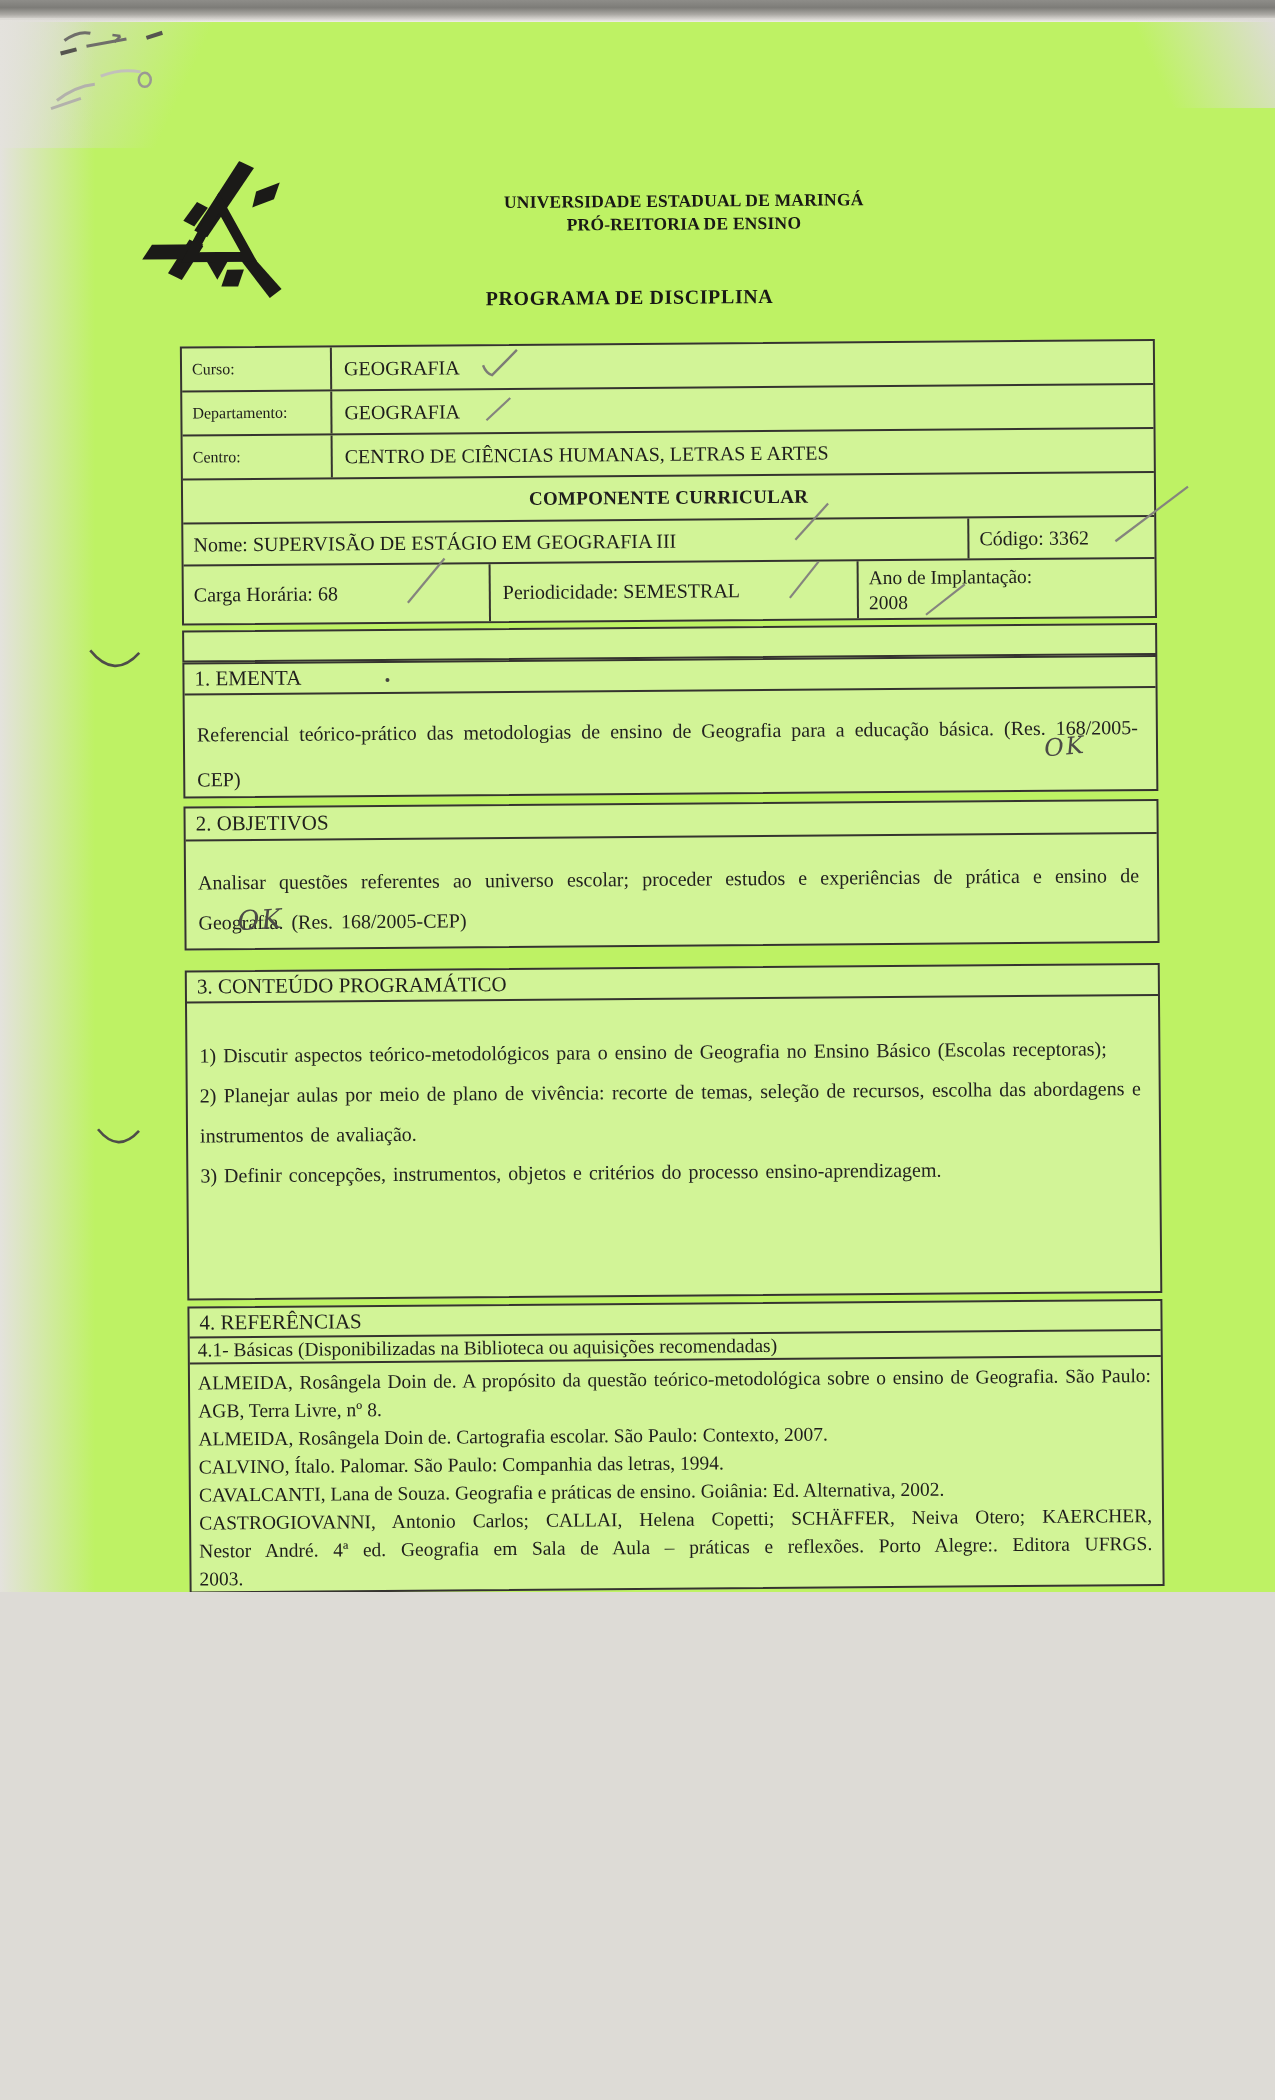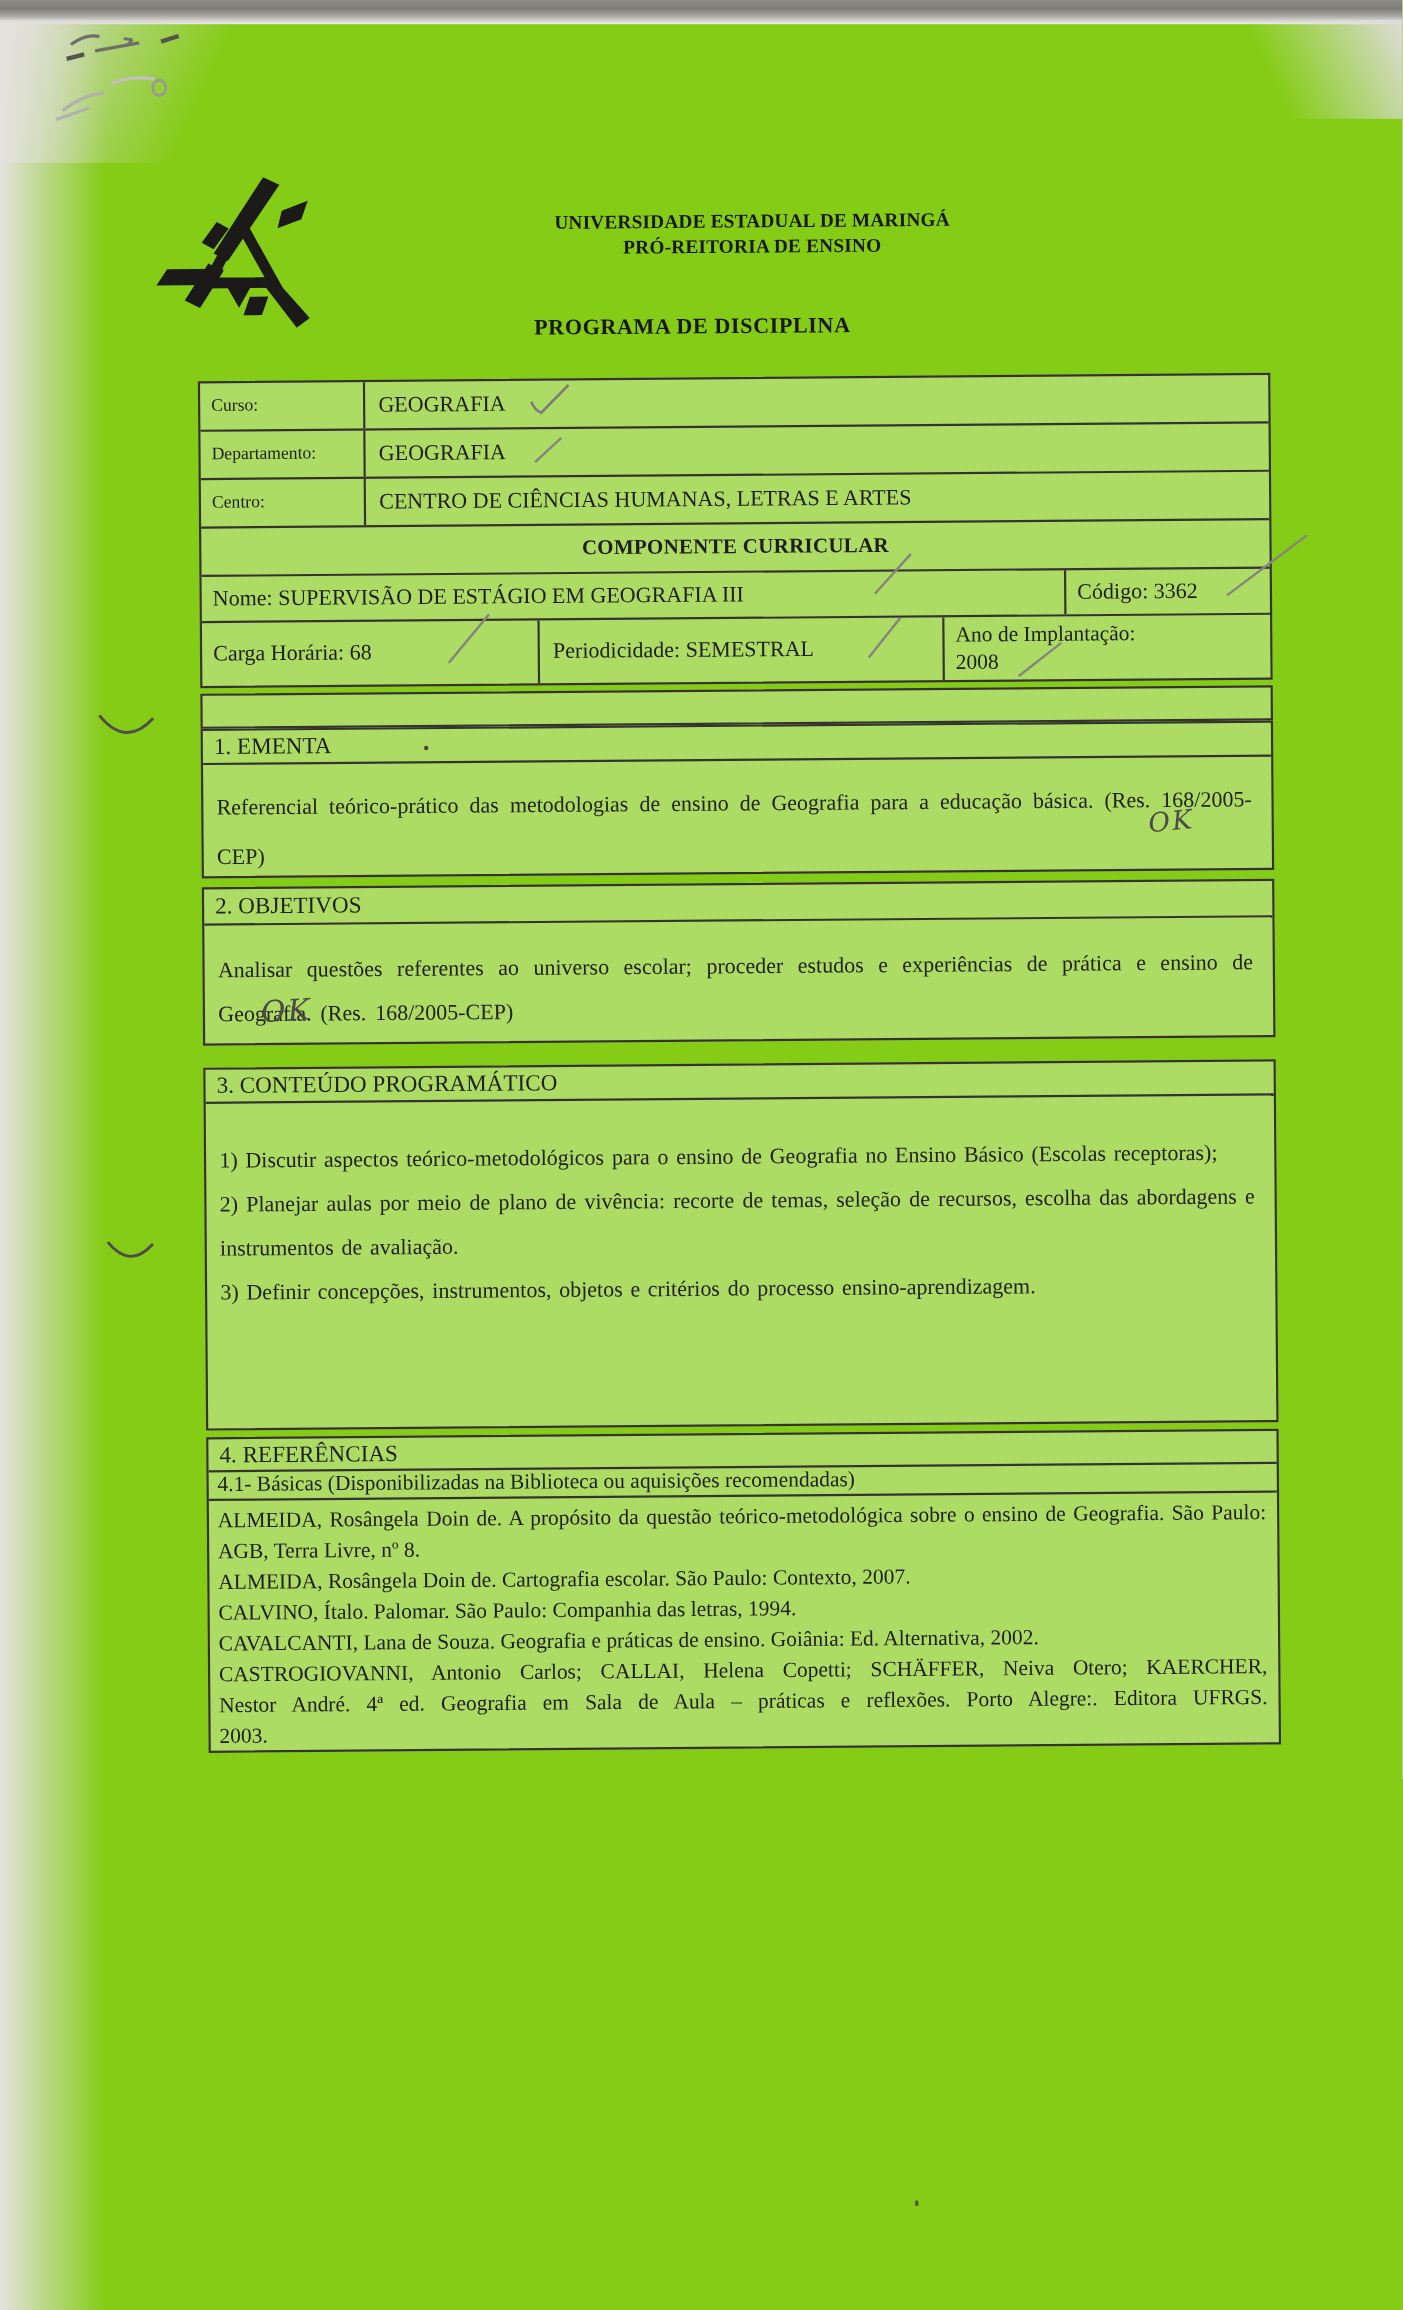--- a/index.html
+++ b/index.html
@@ -1,16 +1,16 @@
 <!DOCTYPE html>
 <html><head>
 <meta charset="utf-8">
 <style>
   html,body{margin:0;padding:0;background:#dddbd6;}
-  .page{position:relative;width:1275px;height:2100px;background:#84cc16;overflow:hidden;
+  .page{position:relative;width:1275px;height:1592px;background:#bef264;overflow:hidden;
         font-family:"Liberation Serif","DejaVu Serif",serif;color:#1f1e1c;}
   
   .scan-band{position:absolute;left:0;top:0;width:1275px;height:22px;
     background:linear-gradient(180deg,#8e8d89 0%,#7d7c78 35%,#a9a7a2 65%,#d9d7d2 88%,#f0efeb 100%);}
   .corner-shade-tl{position:absolute;left:0;top:18px;width:300px;height:130px;
     background:linear-gradient(115deg,#dcdad5 0%,rgba(244,243,240,0) 60%);}
   .edge-left{position:absolute;left:0;top:20px;bottom:0;width:95px;
     background:linear-gradient(90deg,#e4e2dd 0%,rgba(244,243,240,0) 100%);}
   .corner-shade-tr{position:absolute;right:0;top:18px;width:220px;height:90px;
     background:linear-gradient(245deg,#dedcd7 0%,rgba(244,243,240,0) 55%);}

